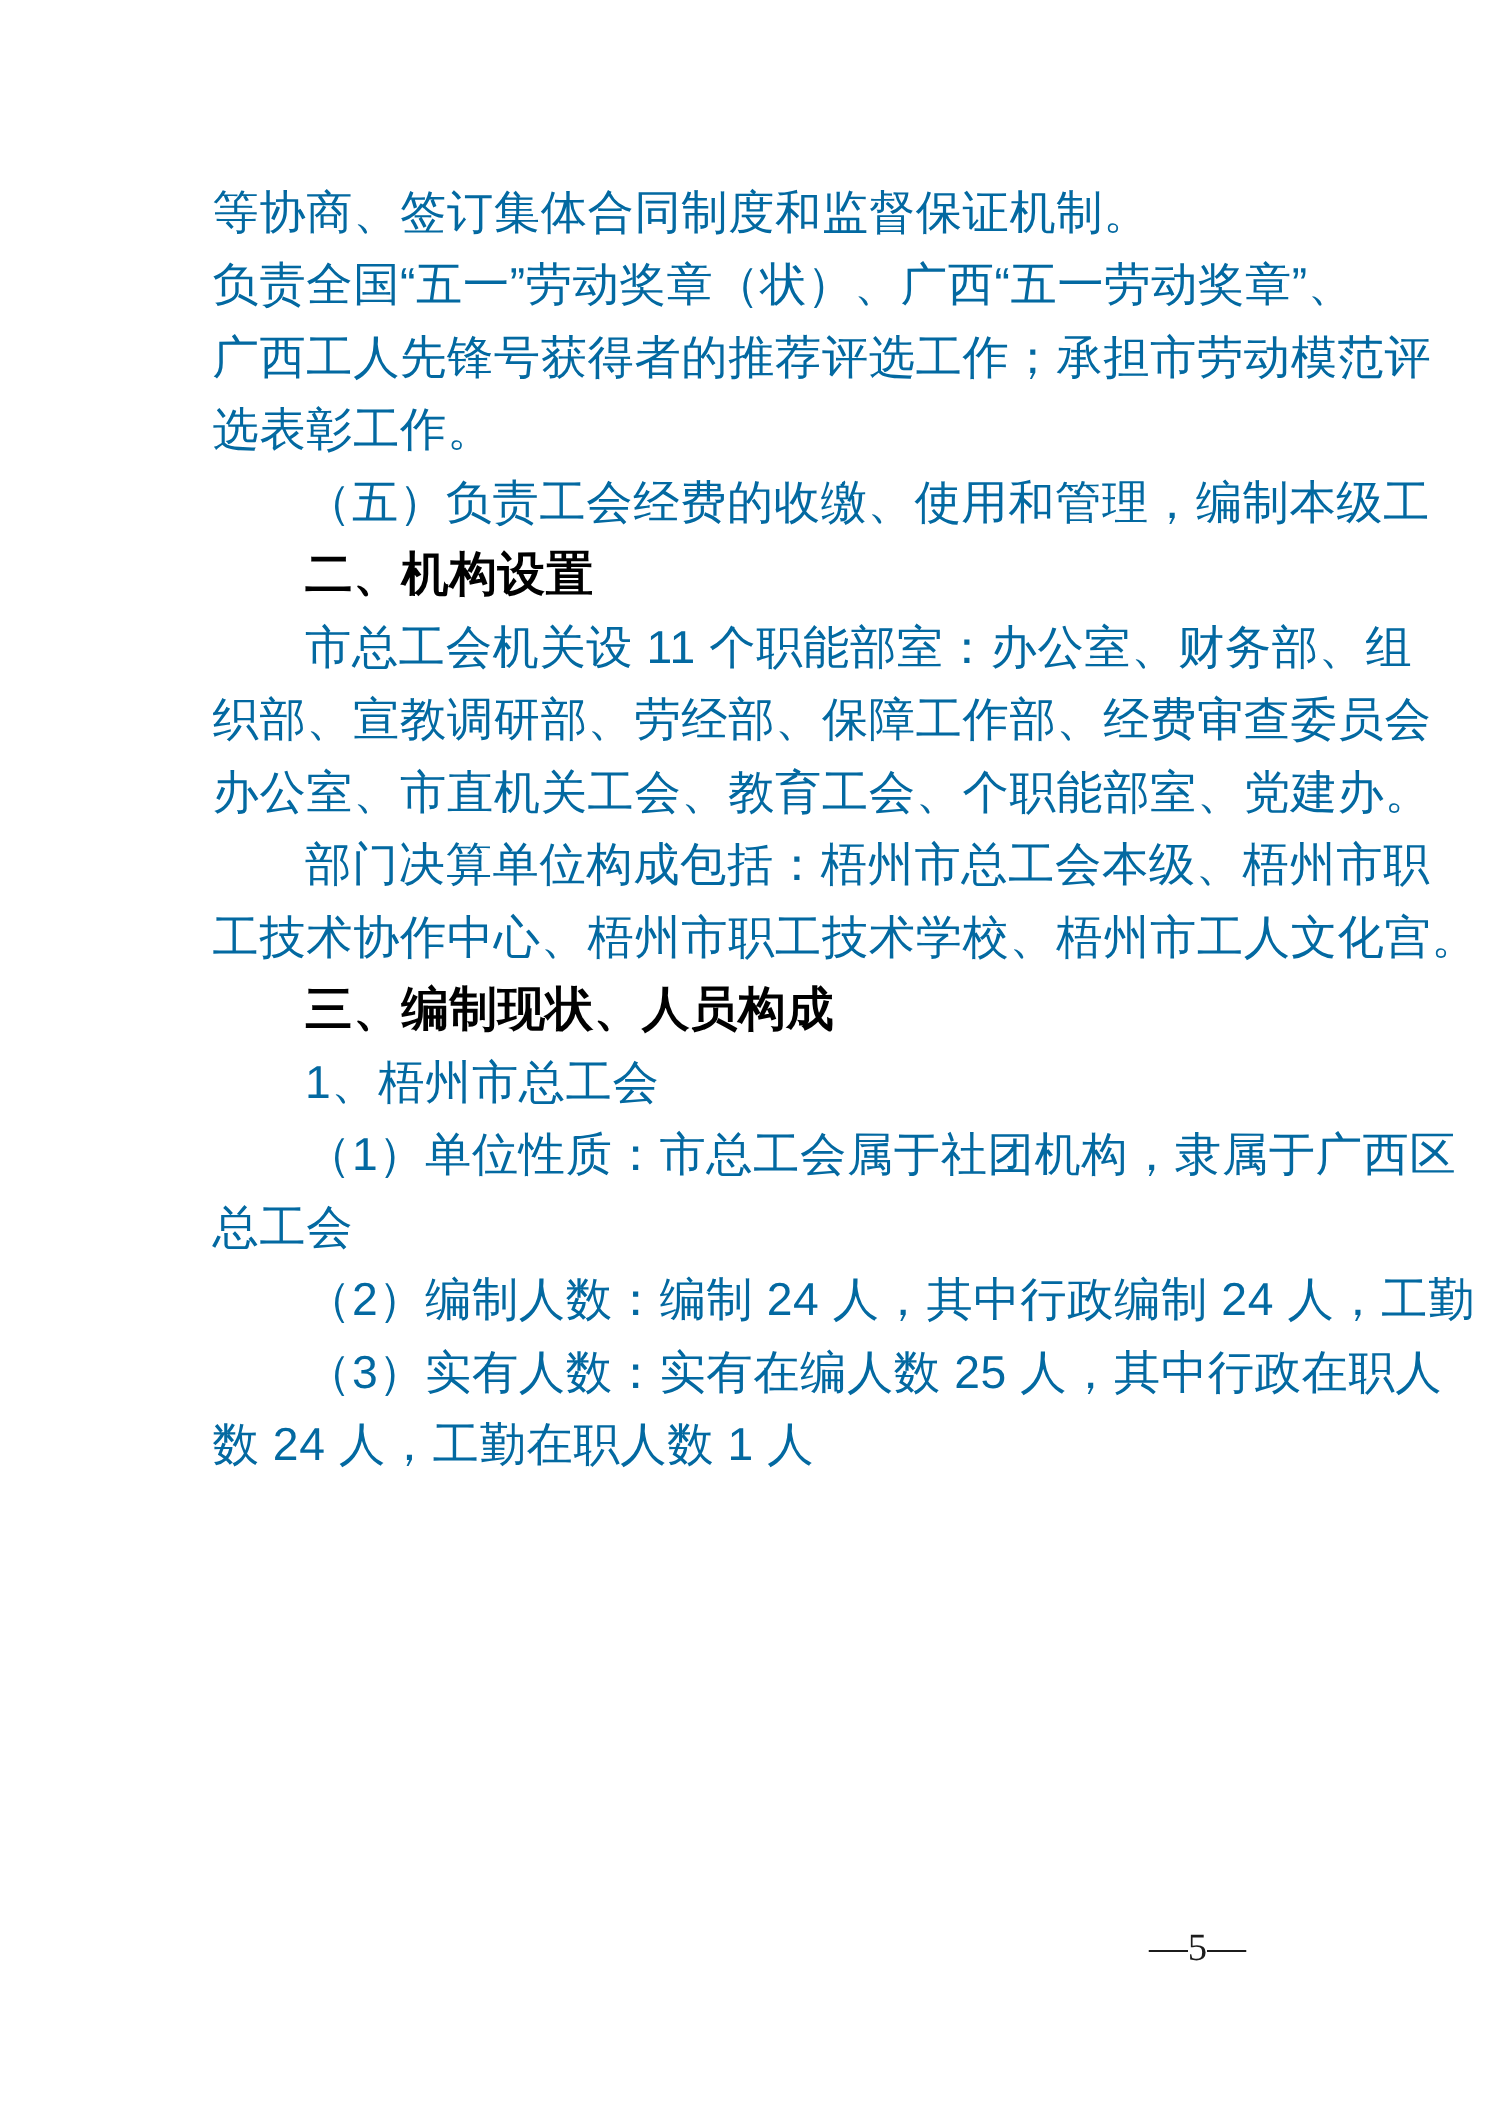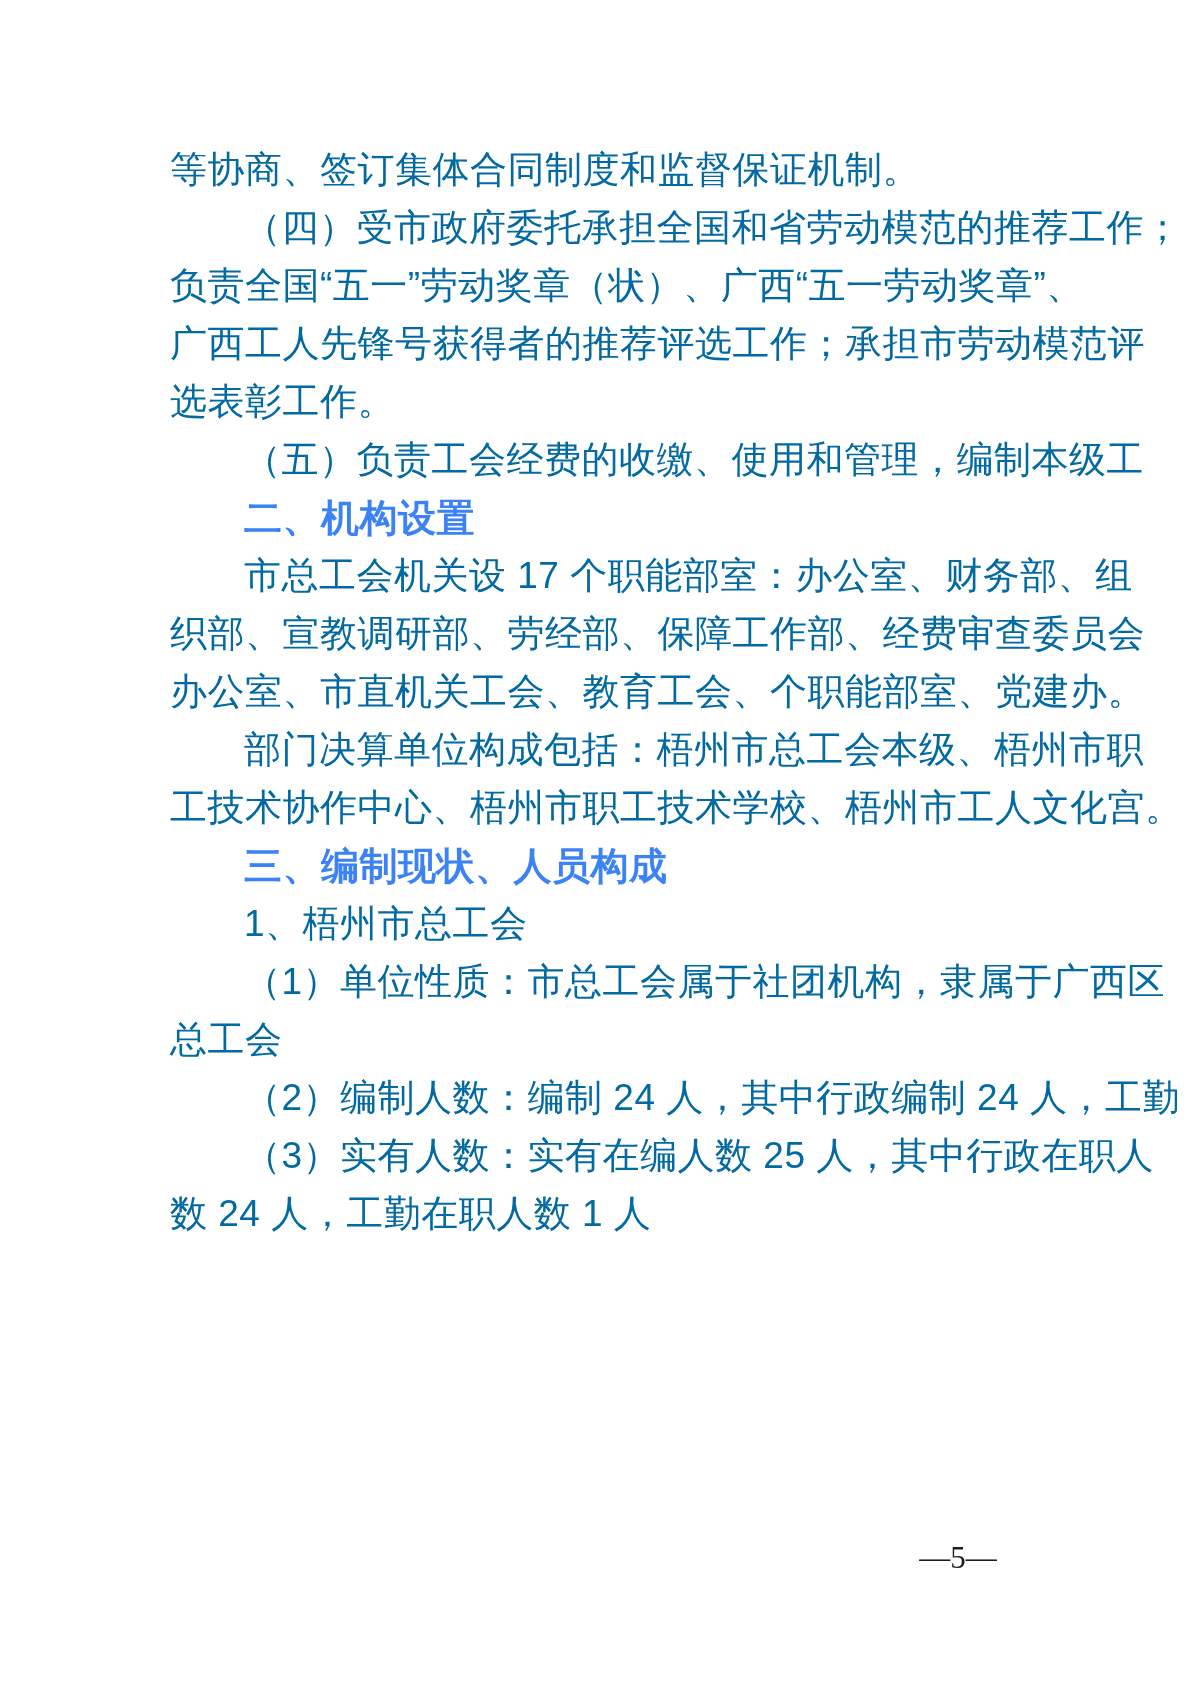--- a/index.html
+++ b/index.html
@@ -30,47 +30,46 @@
     font-family: Liberation Sans, sans-serif;
     letter-spacing: 0.5px;
   }
   .line.indent {
     padding-left: 74px;
   }
   .line.heading {
     font-family: "Liberation Sans", sans-serif;
     font-weight: 700;
     font-size: 38px;
-    color: #3b82f6;
+    color: #000000;
   }
   .page-number {
     position: absolute;
     top: 1538px;
     left: 908px;
     width: 100px;
     text-align: center;
     font-size: 31px;
     line-height: 40px;
     color: #1c1c1c;
     font-family: "Liberation Serif", serif;
   }
 </style>
 </head>
 <body>
 
 <div class="page">
   <div class="text-block" id="doc-body">
       <div class="line">等协商、签订集体合同制度和监督保证机制。</div>
-      <div class="line indent">（四）受市政府委托承担全国和省劳动模范的推荐工作；</div>
       <div class="line">负责全国“五一”劳动奖章（状）、广西“五一劳动奖章”、</div>
       <div class="line">广西工人先锋号获得者的推荐评选工作；承担市劳动模范评</div>
       <div class="line">选表彰工作。</div>
       <div class="line indent">（五）负责工会经费的收缴、使用和管理，编制本级工</div>
       <div class="line indent heading">二、机构设置</div>
-      <div class="line indent">市总工会机关设 17 个职能部室：办公室、财务部、组</div>
+      <div class="line indent">市总工会机关设 11 个职能部室：办公室、财务部、组</div>
       <div class="line">织部、宣教调研部、劳经部、保障工作部、经费审查委员会</div>
       <div class="line">办公室、市直机关工会、教育工会、个职能部室、党建办。</div>
       <div class="line indent">部门决算单位构成包括：梧州市总工会本级、梧州市职</div>
       <div class="line">工技术协作中心、梧州市职工技术学校、梧州市工人文化宫。</div>
       <div class="line indent heading">三、编制现状、人员构成</div>
       <div class="line indent">1、梧州市总工会</div>
       <div class="line indent">（1）单位性质：市总工会属于社团机构，隶属于广西区</div>
       <div class="line">总工会</div>
       <div class="line indent">（2）编制人数：编制 24 人，其中行政编制 24 人，工勤</div>
       <div class="line indent">（3）实有人数：实有在编人数 25 人，其中行政在职人</div>

